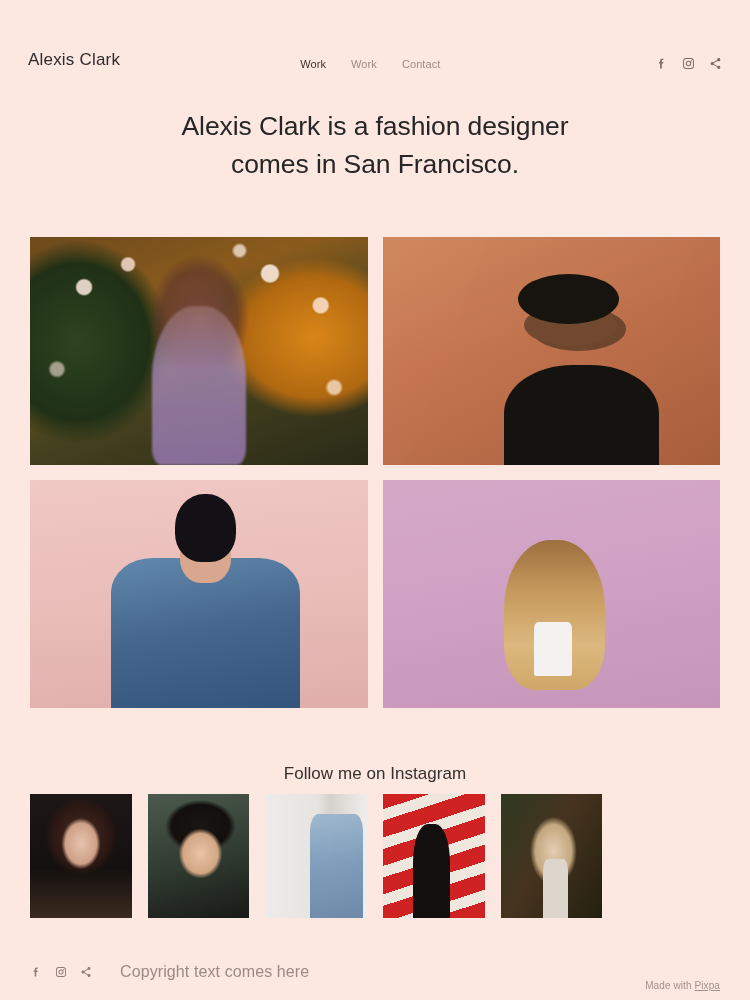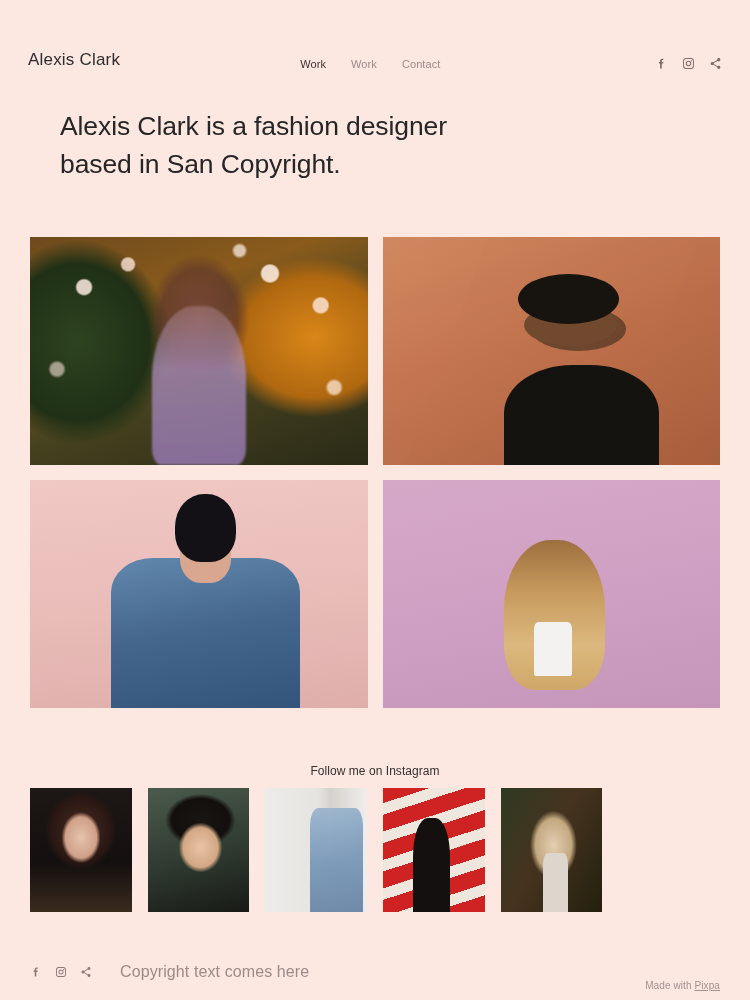--- a/index.html
+++ b/index.html
@@ -72,20 +72,21 @@
     display: inline-flex;
     align-items: center;
     justify-content: center;
     color: #7d6c69;
     cursor: pointer;
   }
   .soc-ico svg { width: 100%; height: 100%; display: block; fill: currentColor; }
 
   
   .hero {
+    text-align: center;
     padding: 38px 60px 0 60px;
     flex: 0 0 auto;
   }
 
   .hero-title {
     font-size: 26.5px;
     font-weight: 400;
     line-height: 1.42;
     color: #262626;
     letter-spacing: -0.1px;
@@ -209,21 +210,21 @@
   }
 
   
   .insta-section {
     margin-top: 56px;
     flex: 0 0 auto;
   }
 
   .insta-heading {
     text-align: center;
-    font-size: 12px;
+    font-size: 17px;
     color: #35302e;
     margin-bottom: 10px;
     letter-spacing: 0.05px;
   }
 
   .insta-strip {
     display: grid;
     grid-template-columns: repeat(6, 1fr);
     gap: 16px;
     padding: 0 30px;
@@ -355,21 +356,21 @@
         <svg viewBox="0 0 24 24">
             <path d="M18 16.1c-.8 0-1.5.3-2 .8l-7.1-4.2c0-.2.1-.4.1-.7s0-.5-.1-.7L16 7.2c.5.5 1.2.8 2 .8 1.7 0 3-1.3 3-3s-1.3-3-3-3-3 1.3-3 3c0 .2 0 .5.1.7L8 9.9c-.5-.6-1.2-.9-2-.9-1.7 0-3 1.3-3 3s1.3 3 3 3c.8 0 1.5-.3 2-.8l7.2 4.2c0 .2-.1.4-.1.6 0 1.6 1.3 3 2.9 3s3-1.3 3-3-1.4-2.9-3-2.9z"></path>
           </svg>
       </span>
     </div>
   </header>
 
   <section class="hero">
     <h1 class="hero-title">
       <span>Alexis Clark is a fashion designer</span><br>
-      <span>based in San Copyright.</span>
+      <span>comes in San Francisco.</span>
     </h1>
   </section>
 
   <section class="gallery">
     <div class="tile">
       <div class="art art-blossom"></div>
     </div>
     <div class="tile">
       <div class="art art-terracotta"></div>
     </div>

